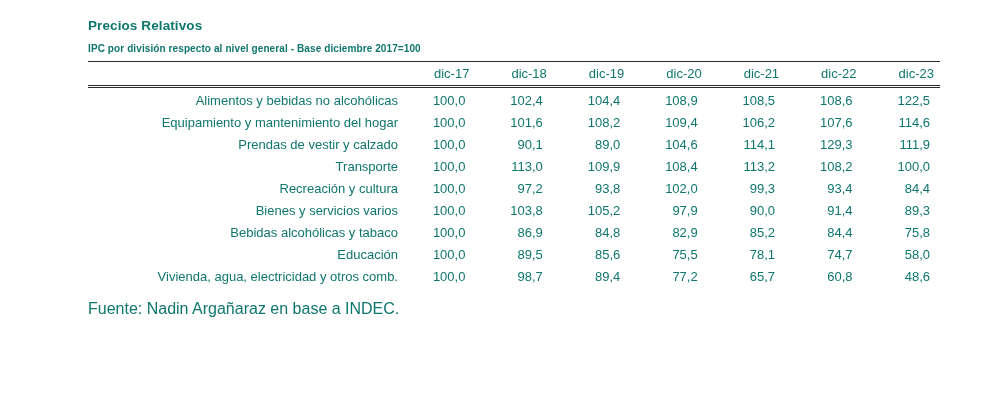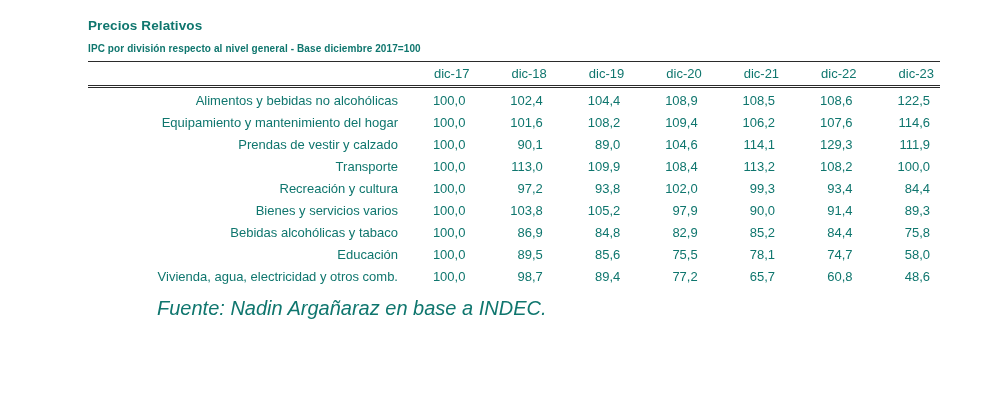--- a/index.html
+++ b/index.html
@@ -61,23 +61,21 @@
   }
   table.ipc-table tbody td.row-label {
     text-align: right;
     padding: 0;
   }
   table.ipc-table tbody tr:first-child td {
     padding-top: 2px;
   }
   .doc-footer {
     margin-top: 11px;
-    margin-left: 69px;
-    font-size: 20px;
-    font-style: italic;
+    font-size: 16px;
     line-height: 19px;
   }
 </style>
 </head>
 <body>
 
 <div class="canvas">
   <div class="content">
 
     <div class="doc-title">Precios Relativos</div>

